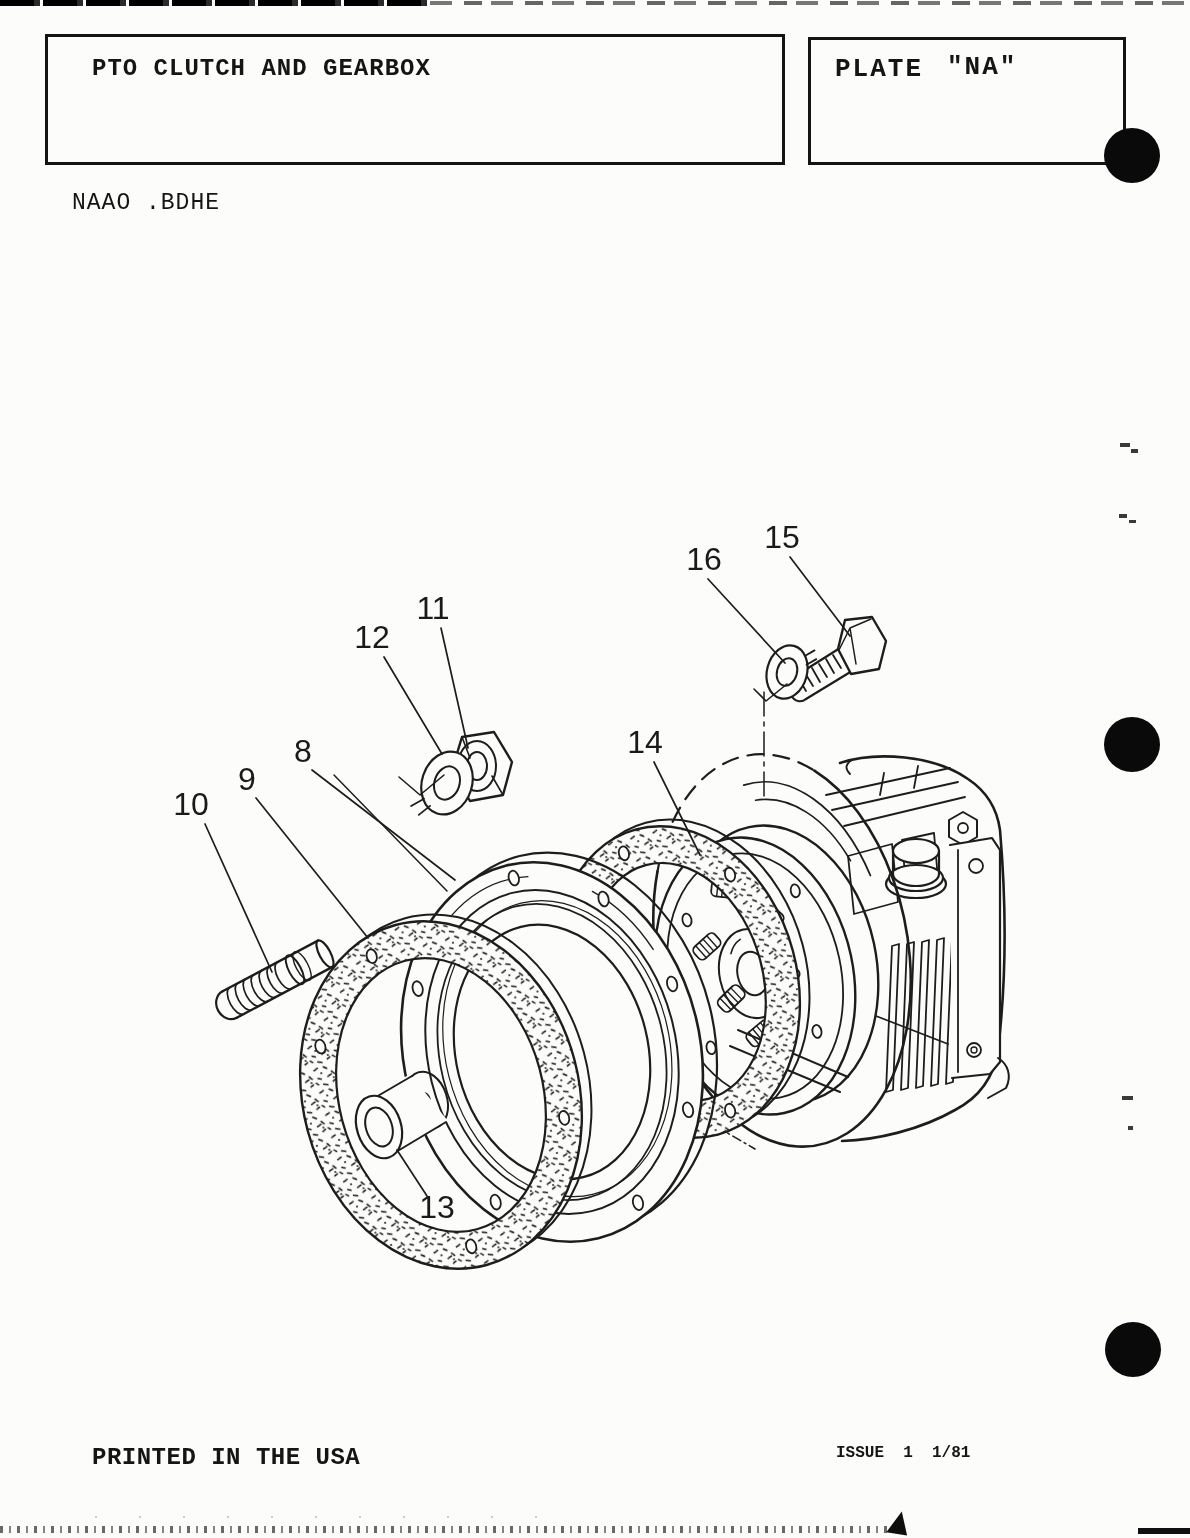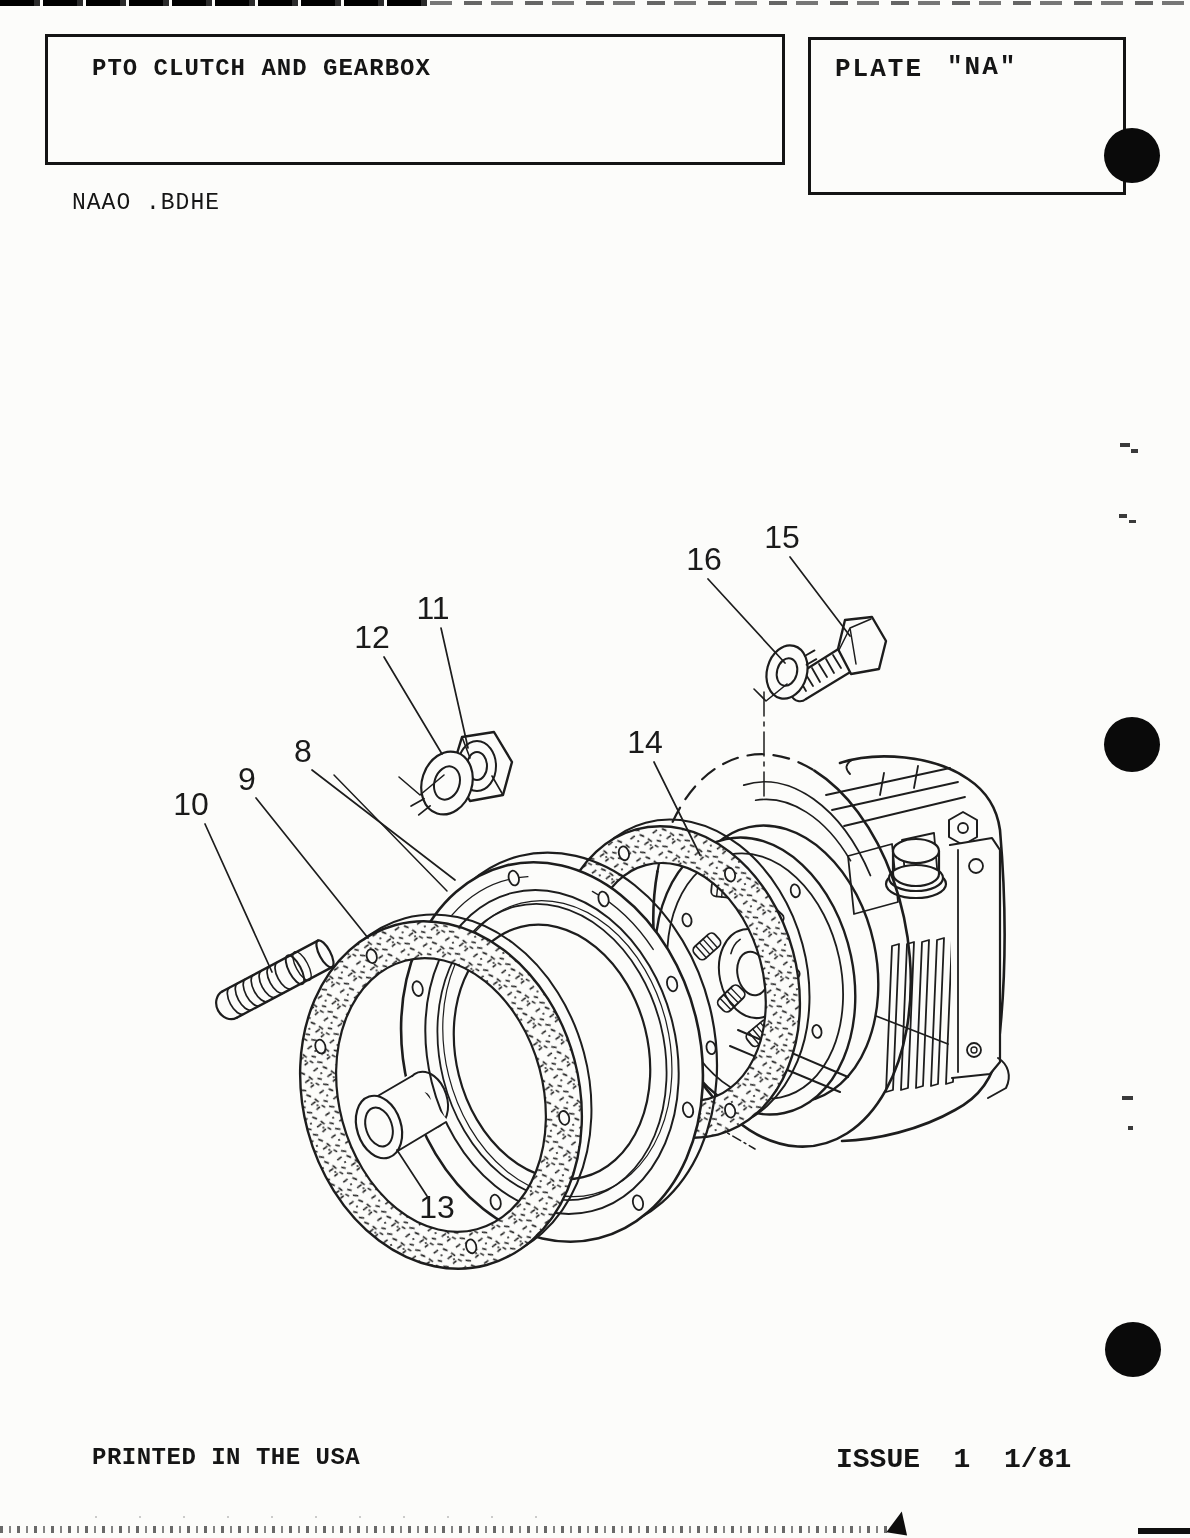--- a/index.html
+++ b/index.html
@@ -4,31 +4,31 @@
 <style>
   html,body{margin:0;padding:0;background:#e8e8e4;}
   #page{position:relative;width:1190px;height:1538px;background:#fcfcfa;overflow:hidden;
         font-family:"Liberation Mono",monospace;color:#151515;}
   .abs{position:absolute;}
   
   #header-box{left:45px;top:34px;width:740px;height:131px;border:3px solid #141414;box-sizing:border-box;display:flex;background:#fcfcfa;}
   #logo-cell{width:206px;border-right:3px solid #141414;box-sizing:border-box;position:relative;}
   #title-cell{flex:1;position:relative;padding-left:40px;}
   #doc-title{position:absolute;left:44px;top:18px;font-size:24px;font-weight:700;letter-spacing:1px;}
-  #plate-box{left:808px;top:37px;width:318px;height:158px;border:3px solid #141414;box-sizing:border-box;background:#fcfcfa;}
+  #plate-box{left:808px;top:37px;width:318px;height:128px;border:3px solid #141414;box-sizing:border-box;background:#fcfcfa;}
   #plate-label{position:absolute;left:24px;top:14px;font-size:26px;font-weight:700;letter-spacing:2px;}
   #plate-value{position:absolute;left:136px;top:12px;font-size:26px;font-weight:700;letter-spacing:2px;}
   .brand{font-family:"Liberation Sans",sans-serif;font-weight:700;letter-spacing:-1.5px;color:#161616;line-height:0.95;}
   #brand1{position:absolute;left:44px;top:30px;font-size:37px;}
   #brand2{position:absolute;left:62px;top:65px;font-size:37px;}
   #logo-mark{position:absolute;left:14px;top:35px;}
   #doc-code{left:72px;top:190px;font-size:23px;font-weight:400;letter-spacing:1px;}
   
   #footer-printed{left:78px;top:1444px;font-size:24px;font-weight:700;letter-spacing:0.5px;margin-left:14px;}
-  #footer-issue{left:836px;top:1444px;font-size:28px;font-weight:700;white-space:pre;}
+  #footer-issue{left:836px;top:1444px;font-size:16px;font-weight:700;white-space:pre;}
   
   .punch{width:56px;height:55px;border-radius:50%;background:#0a0a0a;}
   
   #scan-top1{left:0;top:0;width:430px;height:6px;background:repeating-linear-gradient(90deg,#000 0 34px,#2b2b2b 34px 40px,rgba(0,0,0,0) 40px 43px);}
   #scan-top2{left:430px;top:1px;width:760px;height:4px;opacity:.75;background:repeating-linear-gradient(90deg,#4a4a4a 0 22px,rgba(0,0,0,0) 22px 34px,#333 34px 52px,rgba(0,0,0,0) 52px 61px);}
   #scan-bottom{left:0;top:1526px;width:905px;height:7px;opacity:.8;background:repeating-linear-gradient(90deg,#444 0 3px,rgba(0,0,0,0) 3px 9px,#666 9px 11px,rgba(0,0,0,0) 11px 17px);}
   #scan-bottom-solid{left:1138px;top:1528px;width:52px;height:6px;background:#101010;}
   #scan-faint{left:95px;top:1516px;width:470px;height:2px;opacity:.5;background:repeating-linear-gradient(90deg,#9a9a9a 0 2px,rgba(0,0,0,0) 2px 44px);}
   #scan-triangle{left:888px;top:1511px;width:0;height:0;border-left:12px solid transparent;border-right:9px solid transparent;border-bottom:23px solid #0e0e0e;transform:rotate(9deg);}
   .edge-mark{background:#3a3a3a;}

